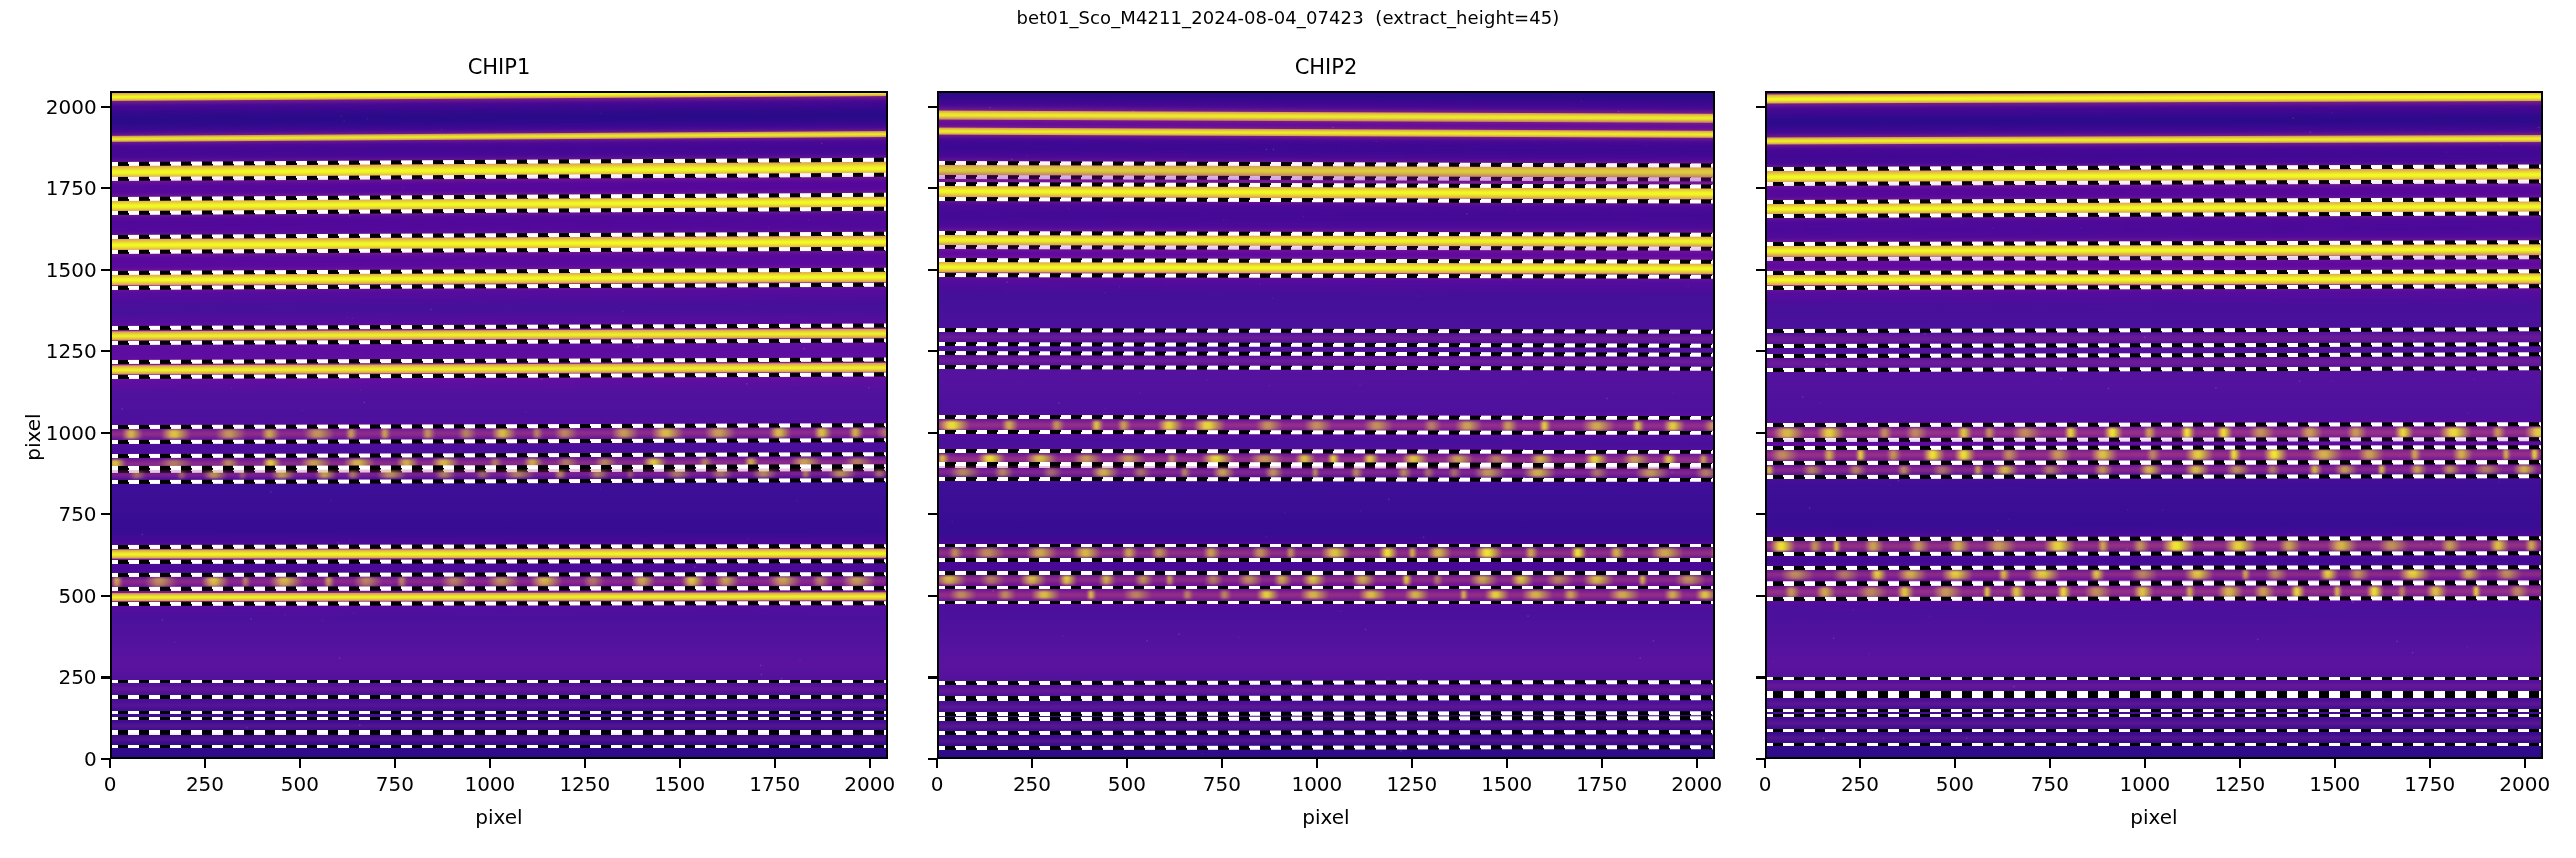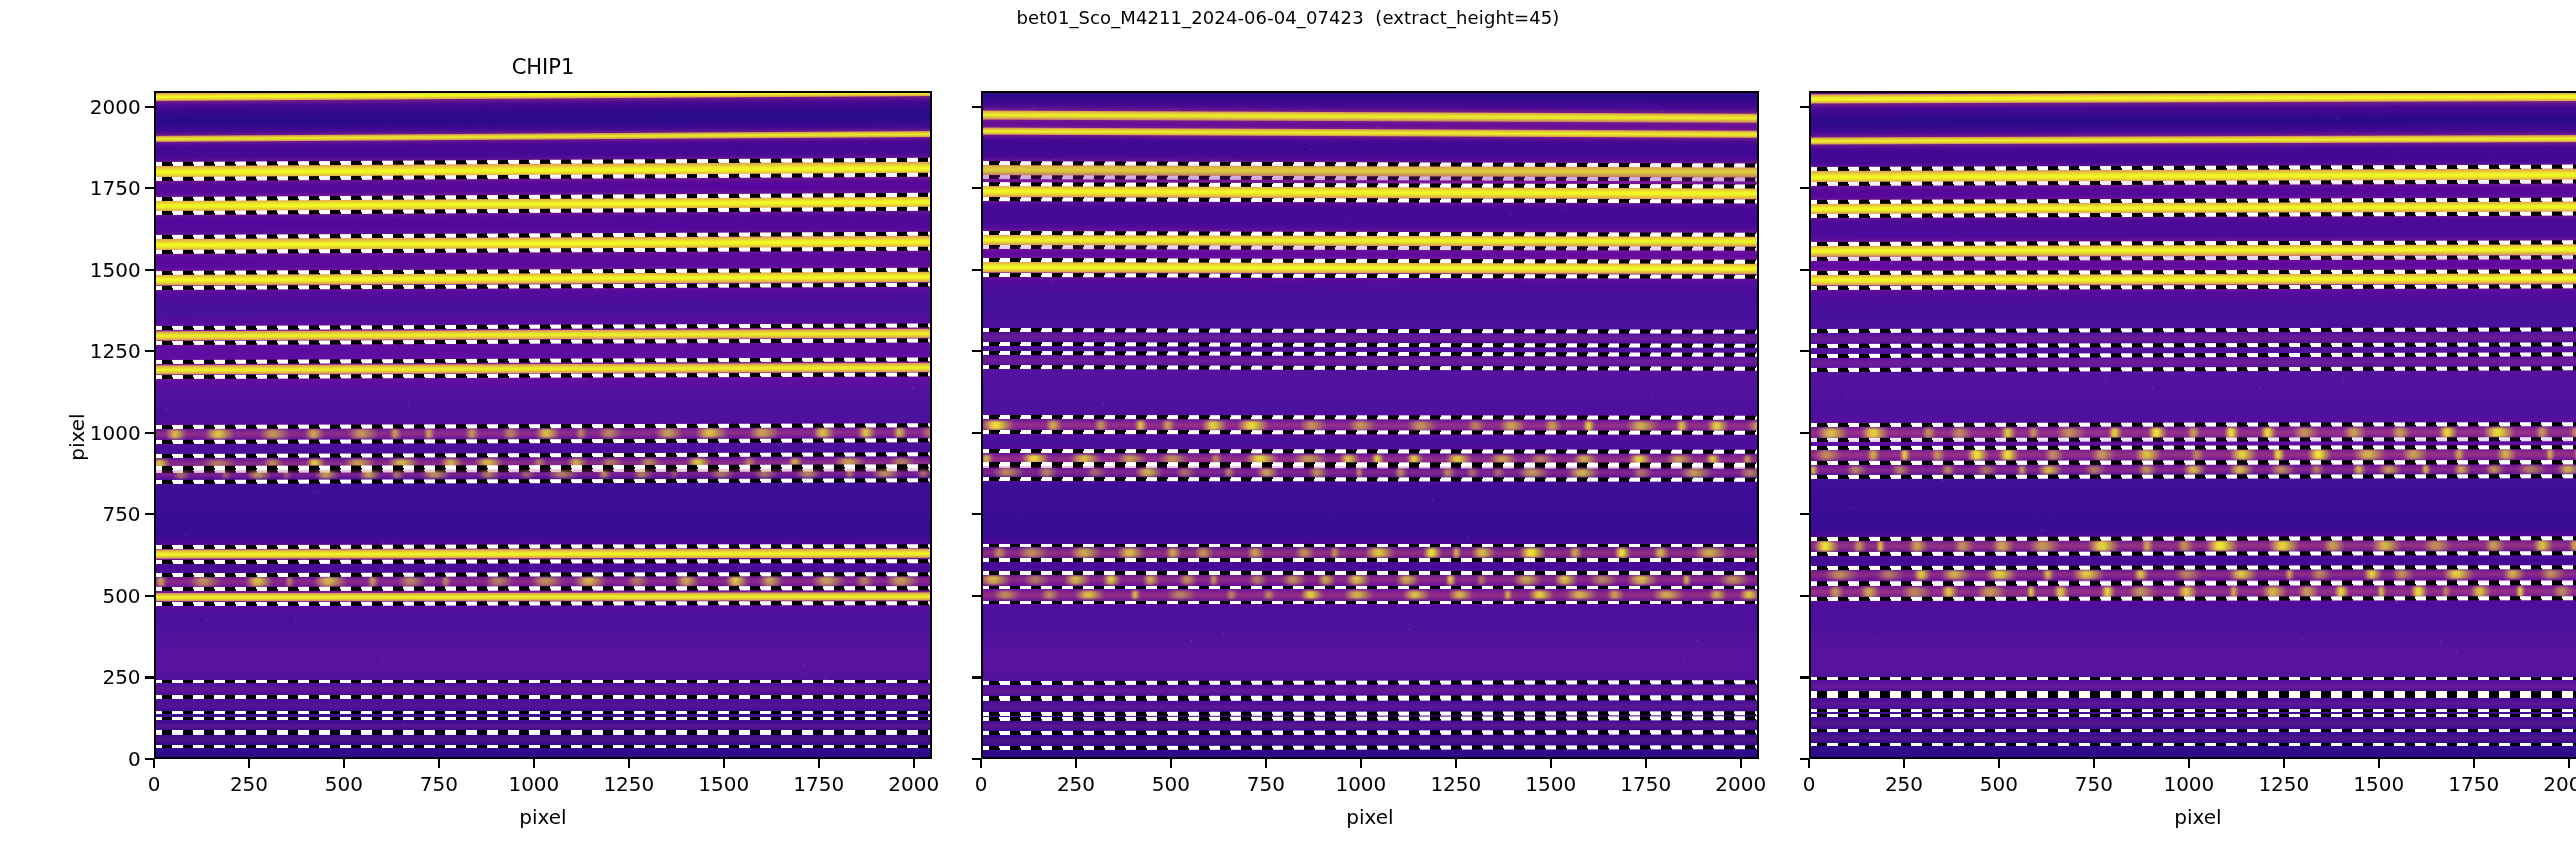--- a/index.html
+++ b/index.html
@@ -7,21 +7,21 @@
   body{width:2576px;height:859px;overflow:hidden;
        font-family:"DejaVu Sans","Liberation Sans",sans-serif;color:#000;}
 
   #figure{position:relative;width:2576px;height:859px;background:#ffffff;}
 
   
   #suptitle{position:absolute;left:0;top:6.7px;width:2576px;text-align:center;
             font-size:18px;letter-spacing:0.1px;color:#000;white-space:pre;}
 
   
-  .panel{position:absolute;top:91px;height:668px;margin-left:44px;}
+  .panel{position:absolute;top:91px;height:668px;}
   .panel-title{position:absolute;left:0;width:100%;top:-36px;text-align:center;
                font-size:21px;color:#000;}
 
   .axes{position:absolute;left:0;top:0;width:100%;height:100%;
         border:2.1px solid #000;box-sizing:border-box;overflow:hidden;
         background:#2b0a8a;}
 
   
   .detector{position:absolute;inset:0;overflow:hidden;}
   .base{position:absolute;inset:-1.9px;}
@@ -55,21 +55,21 @@
   .xaxis-label{position:absolute;left:0;width:100%;top:100%;margin-top:46px;
                text-align:center;font-size:20px;color:#000;}
   .yaxis-label{position:absolute;font-size:20px;color:#000;
                transform:rotate(-90deg);transform-origin:50% 50%;white-space:nowrap;}
 </style>
 </head>
 <body>
 
 <div id="figure">
 
-  <div id="suptitle">bet01_Sco_M4211_2024-06-04_07423  (extract_height=45)</div>
+  <div id="suptitle">bet01_Sco_M4211_2024-08-04_07423  (extract_height=45)</div>
 
   <div id="panels">
       <div class="panel" style="left: 110px; width: 778px;">
         <div class="panel-title">CHIP1</div>
         <div class="axes">
           <div class="detector">
             <div class="base" style="background: linear-gradient(rgb(42, 10, 136) 0%, rgb(46, 11, 142) 12%, rgb(56, 13, 147) 22%, rgb(70, 16, 154) 32%, rgb(85, 18, 159) 42%, rgb(74, 17, 156) 50%, rgb(61, 14, 150) 60%, rgb(51, 12, 144) 70%, rgb(74, 17, 156) 78%, rgb(90, 19, 159) 86%, rgb(61, 14, 148) 94%, rgb(42, 10, 136) 100%);"></div>
             <div class="order" style="top: 0.634766%; height: 0px; transform: rotate(-0.36deg);">
               <div class="halo" style="height: 40px; background: linear-gradient(rgba(90, 19, 159, 0) 0%, rgba(126, 3, 168, 0.35) 28%, rgba(204, 71, 120, 0.7) 50%, rgba(126, 3, 168, 0.35) 72%, rgba(90, 19, 159, 0) 100%); filter: blur(1.1px);"></div>
               <div class="core" style="height: 8px; background: linear-gradient(rgba(252, 190, 70, 0.75) 0%, rgb(240, 249, 33) 45%, rgb(240, 249, 33) 60%, rgba(252, 190, 70, 0.75) 100%); filter: blur(0.5px);"></div>
@@ -302,20 +302,21 @@
         <div class="xtickmark" style="left: calc(73.2422% - 1px);"></div>
         <div class="xticklabel" style="left: 73.2422%;">1500</div>
         <div class="xtickmark" style="left: calc(85.4492% - 1px);"></div>
         <div class="xticklabel" style="left: 85.4492%;">1750</div>
         <div class="xtickmark" style="left: calc(97.6562% - 1px);"></div>
         <div class="xticklabel" style="left: 97.6562%;">2000</div>
         <div class="xaxis-label">pixel</div>
         <div class="yaxis-label" style="left: -101px; top: 50%;">pixel</div>
       </div>
       <div class="panel" style="left: 937px; width: 778px;">
+        <div class="panel-title">CHIP2</div>
         <div class="axes">
           <div class="detector">
             <div class="base" style="background: linear-gradient(rgb(42, 10, 136) 0%, rgb(46, 11, 142) 12%, rgb(56, 13, 147) 22%, rgb(70, 16, 154) 32%, rgb(85, 18, 159) 42%, rgb(74, 17, 156) 50%, rgb(61, 14, 150) 60%, rgb(51, 12, 144) 70%, rgb(74, 17, 156) 78%, rgb(90, 19, 159) 86%, rgb(61, 14, 148) 94%, rgb(42, 10, 136) 100%);"></div>
             <div class="order" style="top: 3.32031%; height: 0px; transform: rotate(0.24deg);">
               <div class="halo" style="height: 44px; background: linear-gradient(rgba(90, 19, 159, 0) 0%, rgba(126, 3, 168, 0.35) 28%, rgba(204, 71, 120, 0.7) 50%, rgba(126, 3, 168, 0.35) 72%, rgba(90, 19, 159, 0) 100%); filter: blur(1.1px);"></div>
               <div class="core" style="height: 9px; background: linear-gradient(rgba(252, 190, 70, 0.75) 0%, rgb(240, 249, 33) 45%, rgb(240, 249, 33) 60%, rgba(252, 190, 70, 0.75) 100%); filter: blur(0.5px);"></div>
             </div>
             <div class="order" style="top: 5.76172%; height: 0px; transform: rotate(0.24deg);">
               <div class="halo" style="height: 35px; background: linear-gradient(rgba(90, 19, 159, 0) 0%, rgba(126, 3, 168, 0.33) 28%, rgba(204, 71, 120, 0.66) 50%, rgba(126, 3, 168, 0.33) 72%, rgba(90, 19, 159, 0) 100%); filter: blur(1.1px);"></div>
               <div class="core" style="height: 7px; background: linear-gradient(rgba(252, 190, 70, 0.71) 0%, rgba(240, 249, 33, 0.95) 45%, rgba(240, 249, 33, 0.95) 60%, rgba(252, 190, 70, 0.71) 100%); filter: blur(0.5px);"></div>

